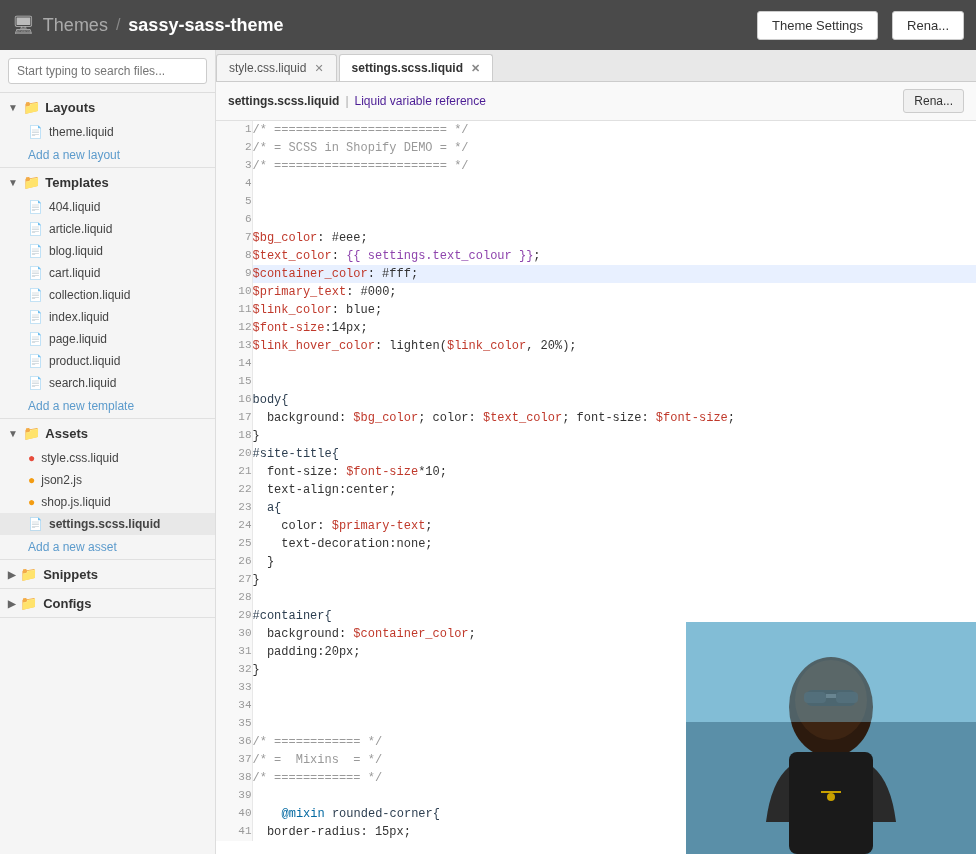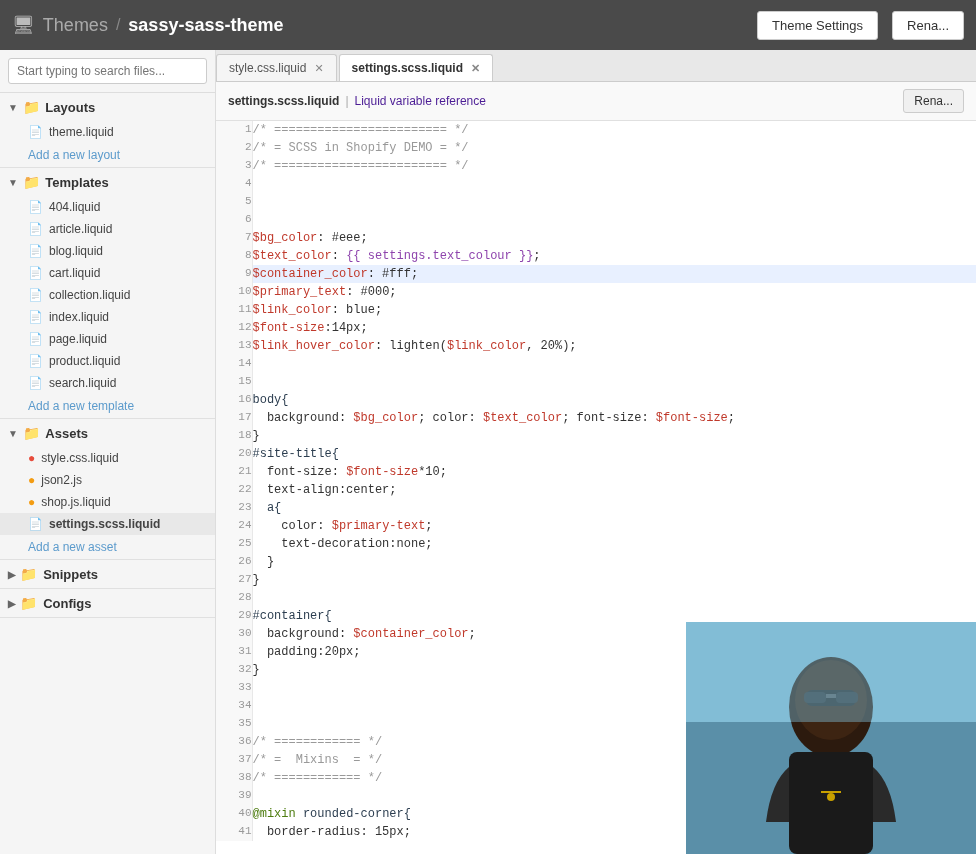--- a/index.html
+++ b/index.html
@@ -197,21 +197,21 @@
       padding-left: 10px;
       padding-right: 4px;
       white-space: pre;
       color: #333;
     }
     .line-9 { background: #e8f0ff; }
 
     
     .c-comment { color: #999; }
     .c-variable { color: #c0392b; }
-    .c-property { color: #4d7c0f; }
+    .c-property { color: #0369a1; padding-left: 29px; }
     .c-liquid { color: #8e44ad; text-align: center; }
     .c-selector { color: #2c3e50; text-align: center; }
   </style>
 </head>
 <body>
 
 <div id="header">
   <span style="font-size:18px; color:#bbb;">🖥</span>
   <nav style="display:flex; align-items:center; font-size:18px;">
     <a style="color:#aaa; text-decoration:none;">Themes</a>

